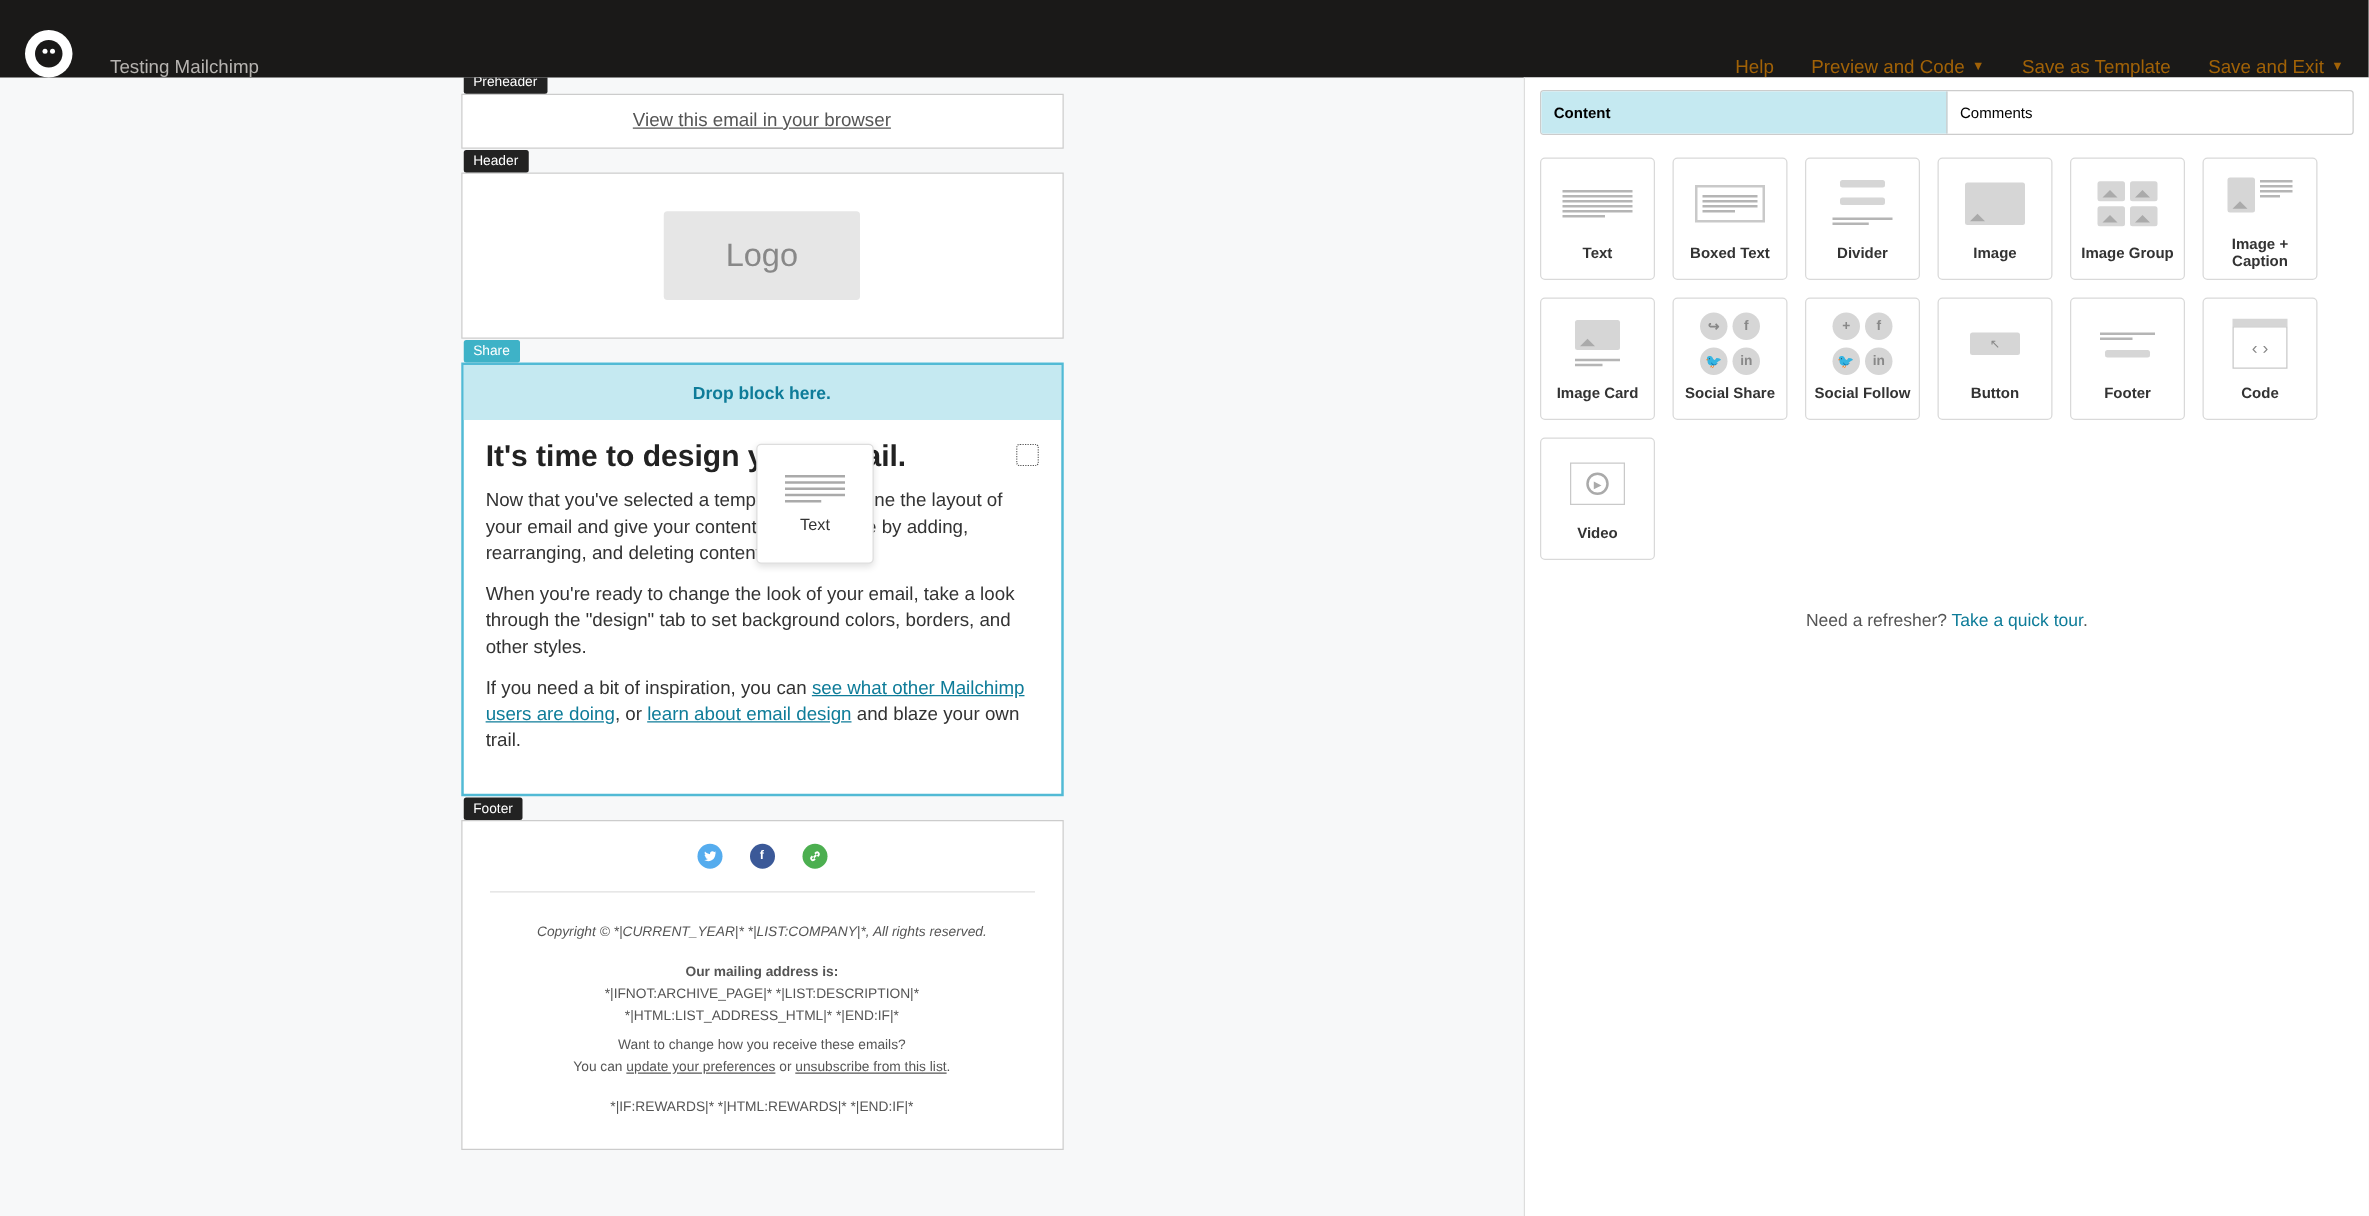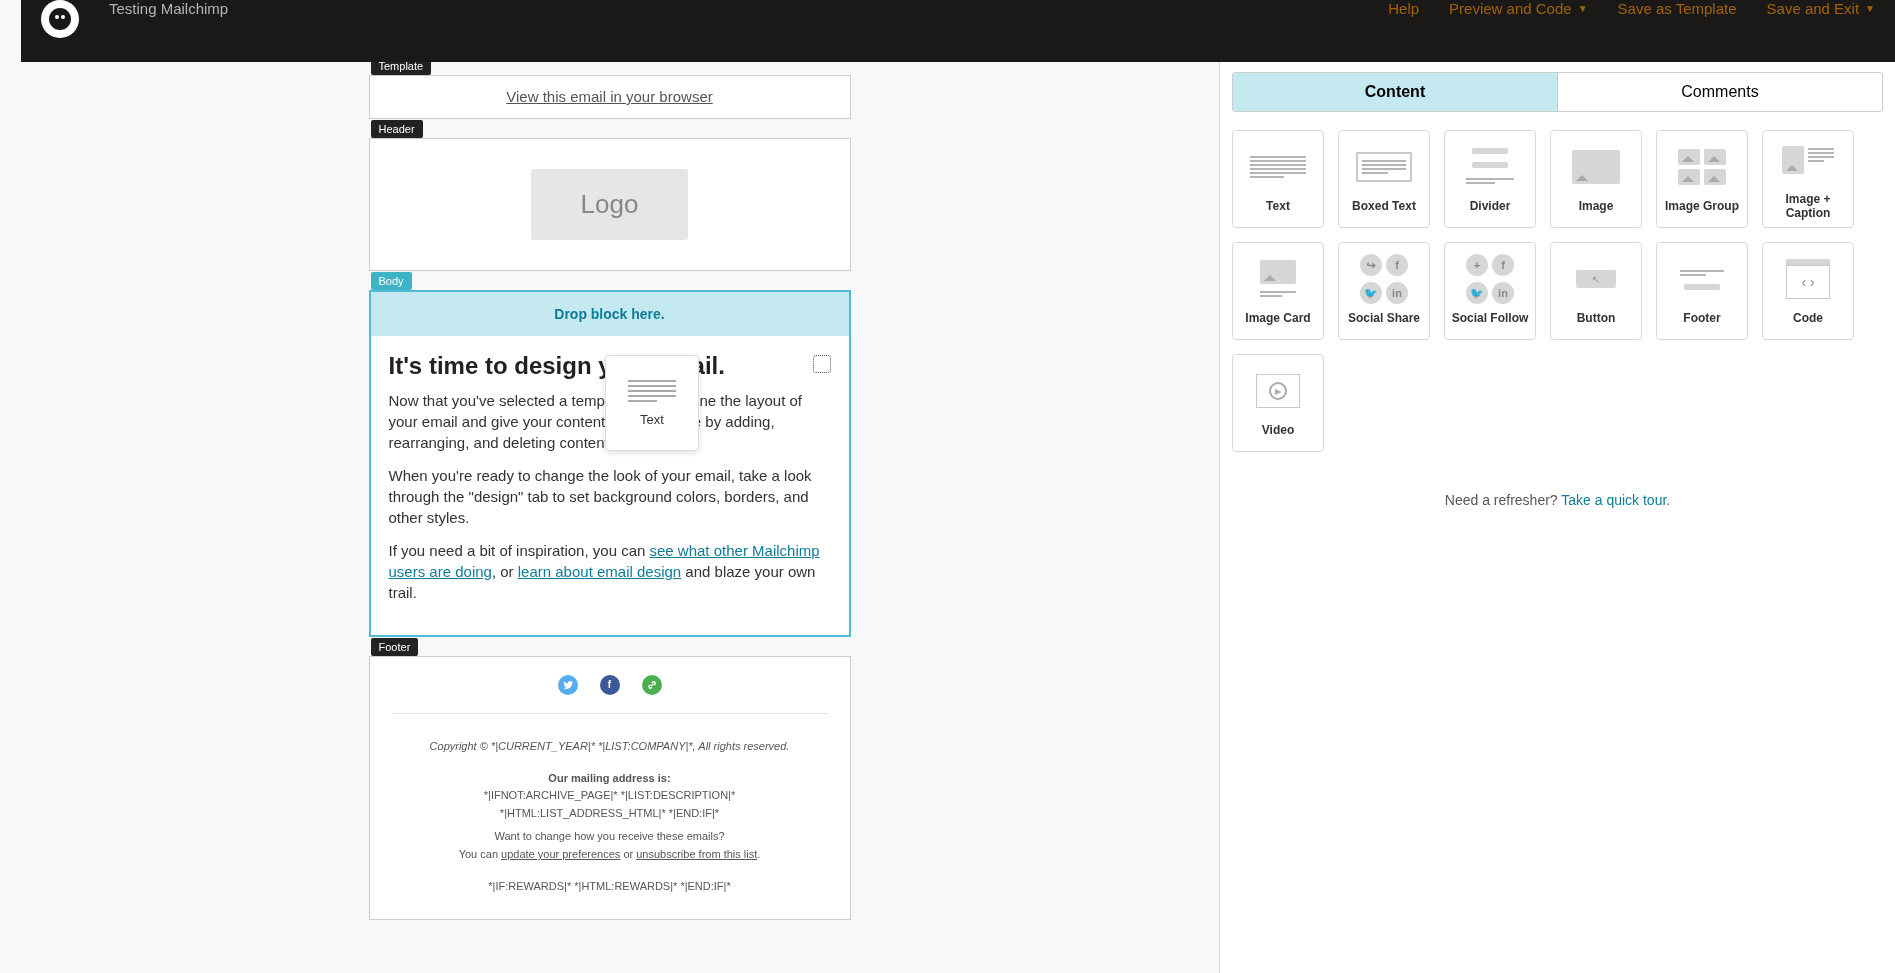--- a/index.html
+++ b/index.html
@@ -1,17 +1,17 @@
 <!DOCTYPE html>
 <html><head>
 <meta charset="utf-8">
 <style>
 * { margin: 0; padding: 0; box-sizing: border-box; }
 body { font-family: -apple-system, BlinkMacSystemFont, "Helvetica Neue", Arial, sans-serif; background: #f7f8f9; overflow: hidden; }
-.topbar { height: 62px; background: #1a1918; color: #a9a7a5; display: flex; align-items: flex-start; padding: 0 20px; margin-left: 21px; }
+.topbar { height: 62px; background: #1a1918; color: #a9a7a5; display: flex; align-items: flex-end; padding: 0 20px; }
 .logo-wrap { width: 38px; height: 38px; border-radius: 50%; background: #fff; display: flex; align-items: center; justify-content: center; margin-right: 30px; }
 .title { font-size: 15px; color: #b6b3b0; }
 .topbar-right { margin-left: auto; display: flex; gap: 30px; align-items: center; }
 .topbar-link { color: #a16207; font-size: 15px; cursor: pointer; display: flex; align-items: center; gap: 6px; }
 .chev { font-size: 10px; }
 .main { display: flex; height: calc(100vh - 62px); }
 .canvas { flex: 1; overflow: auto; padding: 0 0 40px; display: flex; flex-direction: column; align-items: center; }
 .email { width: 482px; margin-top: -6px; }
 .section-tag { background: #222; color: #fff; font-size: 11px; padding: 3px 8px; display: inline-block; border-radius: 2px; position: relative; left: 2px; }
 .section-tag.active { background: #3eb2c7; }
@@ -33,21 +33,21 @@
 .floating-text .ft-label { font-size: 13px; color: #333; }
 .footer-block { padding: 18px 22px 24px; text-align: center; font-size: 11px; color: #555; line-height: 1.6; }
 .social-row { display: flex; justify-content: center; gap: 22px; margin-bottom: 18px; }
 .sico { width: 20px; height: 20px; border-radius: 50%; display: flex; align-items: center; justify-content: center; color: #fff; font-size: 10px; font-weight: bold; }
 .sico.tw { background: #55acee; } .sico.fb { background: #3b5998; } .sico.lk { background: #4caf50; }
 .footer-divider { border: none; border-top: 1px solid #e0e0e0; margin: 10px 0 24px; }
 .footer-block em { font-style: italic; }
 .footer-block a { color: #555; }
 .sidebar { width: 676px; background: #fff; border-left: 1px solid #ddd; display: flex; flex-direction: column; }
 .tabs { display: flex; border: 1px solid #ccc; border-radius: 3px; margin: 10px 12px 18px; overflow: hidden; }
-.tab { flex: 1; text-align: center; padding: 10px; font-size: 16px; cursor: pointer; border-right: 1px solid #ccc; }
+.tab { flex: 1; text-align: left; padding: 10px; font-size: 12px; cursor: pointer; border-right: 1px solid #ccc; }
 .tab:last-child { border-right: none; }
 .tab.active { background: #c5e9f1; font-weight: 600; }
 .blocks { padding: 0 12px; display: flex; flex-wrap: wrap; gap: 14px; align-content: flex-start; }
 .blk { width: 92px; height: 98px; border: 1px solid #d9d9d9; border-radius: 4px; display: flex; flex-direction: column; align-items: center; justify-content: center; gap: 10px; cursor: grab; background: #fff; }
 .blk .preview { width: 56px; height: 44px; display: flex; flex-direction: column; align-items: center; justify-content: center; gap: 3px; }
 .blk .label { font-size: 12px; font-weight: 600; color: #333; text-align: center; }
 .lines span { display: block; height: 2px; background: #b5b5b5; margin: 2px 0; }
 .refresher { text-align: center; margin-top: 40px; font-size: 14px; color: #555; }
 .refresher a { color: #0e7c99; text-decoration: none; }
 .mini-img { width: 28px; height: 20px; background: #d6d6d6; border-radius: 2px; position: relative; }
@@ -82,31 +82,31 @@
         <span>Save and Exit</span>
         <span class="chev">▼</span>
       </div>
   </div>
 </div>
 
 <div class="main">
   <div class="canvas">
     <div class="email">
 
-      <div class="section-tag">Template</div>
+      <div class="section-tag">Preheader</div>
       <div class="block preheader-block">
         <a href="#">View this email in your browser</a>
       </div>
 
       <div class="section-tag">Header</div>
       <div class="block header-block">
         <span class="logo-ph">Logo</span>
       </div>
 
-      <div class="section-tag active">Body</div>
+      <div class="section-tag active">Share</div>
       <div class="body-wrap">
         <div class="drop-area">Drop block here.</div>
         <div class="body-content">
           <span class="move-icon"></span>
           <h2>It's time to design your email.</h2>
           <p>Now that you've selected a template, you'll define the layout of your email and give your content a place to live by adding, rearranging, and deleting content blocks.</p>
           <p>When you're ready to change the look of your email, take a look through the "design" tab to set background colors, borders, and other styles.</p>
           <p>
             <span>If you need a bit of inspiration, you can </span><a href="#">see what other Mailchimp users are doing</a><span>, or </span><a href="#">learn about email design</a><span> and blaze your own trail.</span>
           </p>

